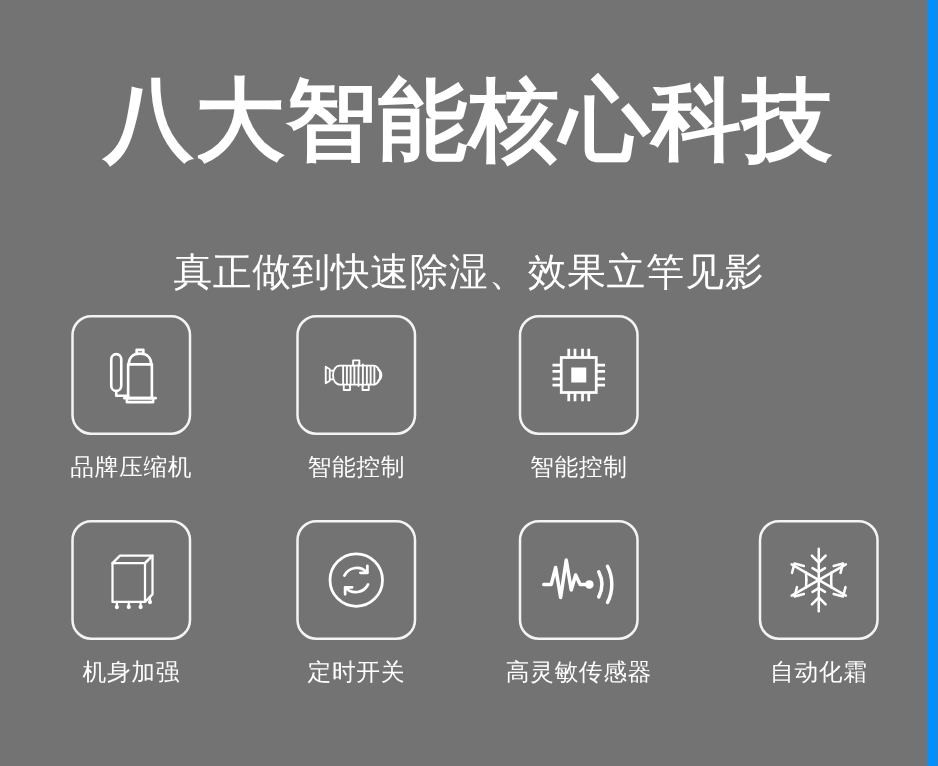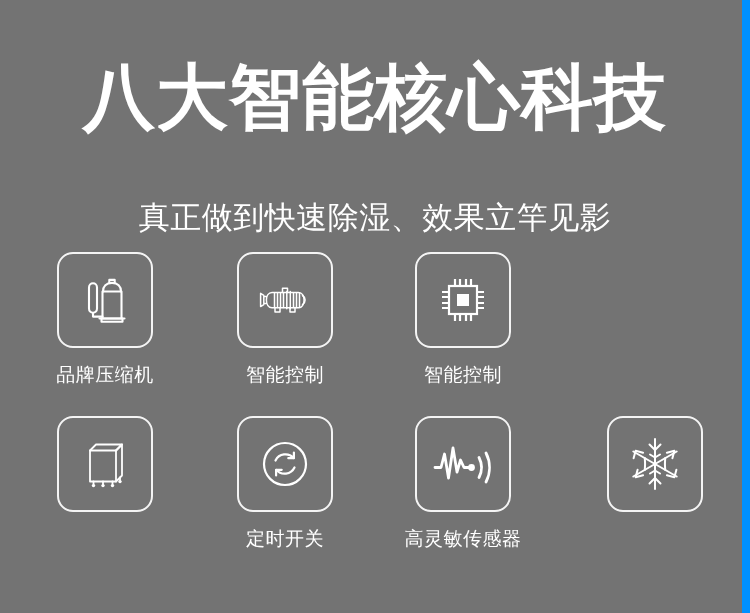--- a/index.html
+++ b/index.html
@@ -201,20 +201,21 @@
 
             <path d="M18.5 48.5v3M28 48.5v3M37.5 48.5v3M45 44.5v3"></path>
 
             <circle cx="18.5" cy="52.6" r="1.7" fill="#ffffff" stroke="none"></circle>
             <circle cx="28" cy="52.6" r="1.7" fill="#ffffff" stroke="none"></circle>
             <circle cx="37.5" cy="52.6" r="1.7" fill="#ffffff" stroke="none"></circle>
             <circle cx="45" cy="48.6" r="1.7" fill="#ffffff" stroke="none"></circle>
           </svg>
         </span>
       </div>
+      <div class="label">机身加强</div>
     </div>
 
     <div class="feature col-2 row-2">
       <div class="icon-box">
         <span>
           <svg width="58" height="58" viewBox="0 0 58 58" fill="none" stroke="#ffffff" stroke-width="2.2" stroke-linecap="round" stroke-linejoin="round">
 
             <circle cx="29" cy="29" r="21"></circle>
 
             <path d="M19.5 25.5a11 11 0 0 1 18.2-2.4"></path>
@@ -262,16 +263,17 @@
             <path d="M19.1 42.2l-7.5 2 2-7.5"></path>
             <path d="M42.9 19.8l7.5-2-2 7.5"></path>
 
             <path d="M31 24.5l-5 -3M31 24.5l5 -3"></path>
             <path d="M31 37.5l-5 3M31 37.5l5 3"></path>
             <path d="M20.8 25.1l.3 5.8M41.2 36.9l-.3-5.8"></path>
             <path d="M20.8 36.9l.3-5.8M41.2 25.1l-.3 5.8"></path>
           </svg>
         </span>
       </div>
+      <div class="label">自动化霜</div>
     </div>
 
   </div>
 </div>
 
 </body></html>

